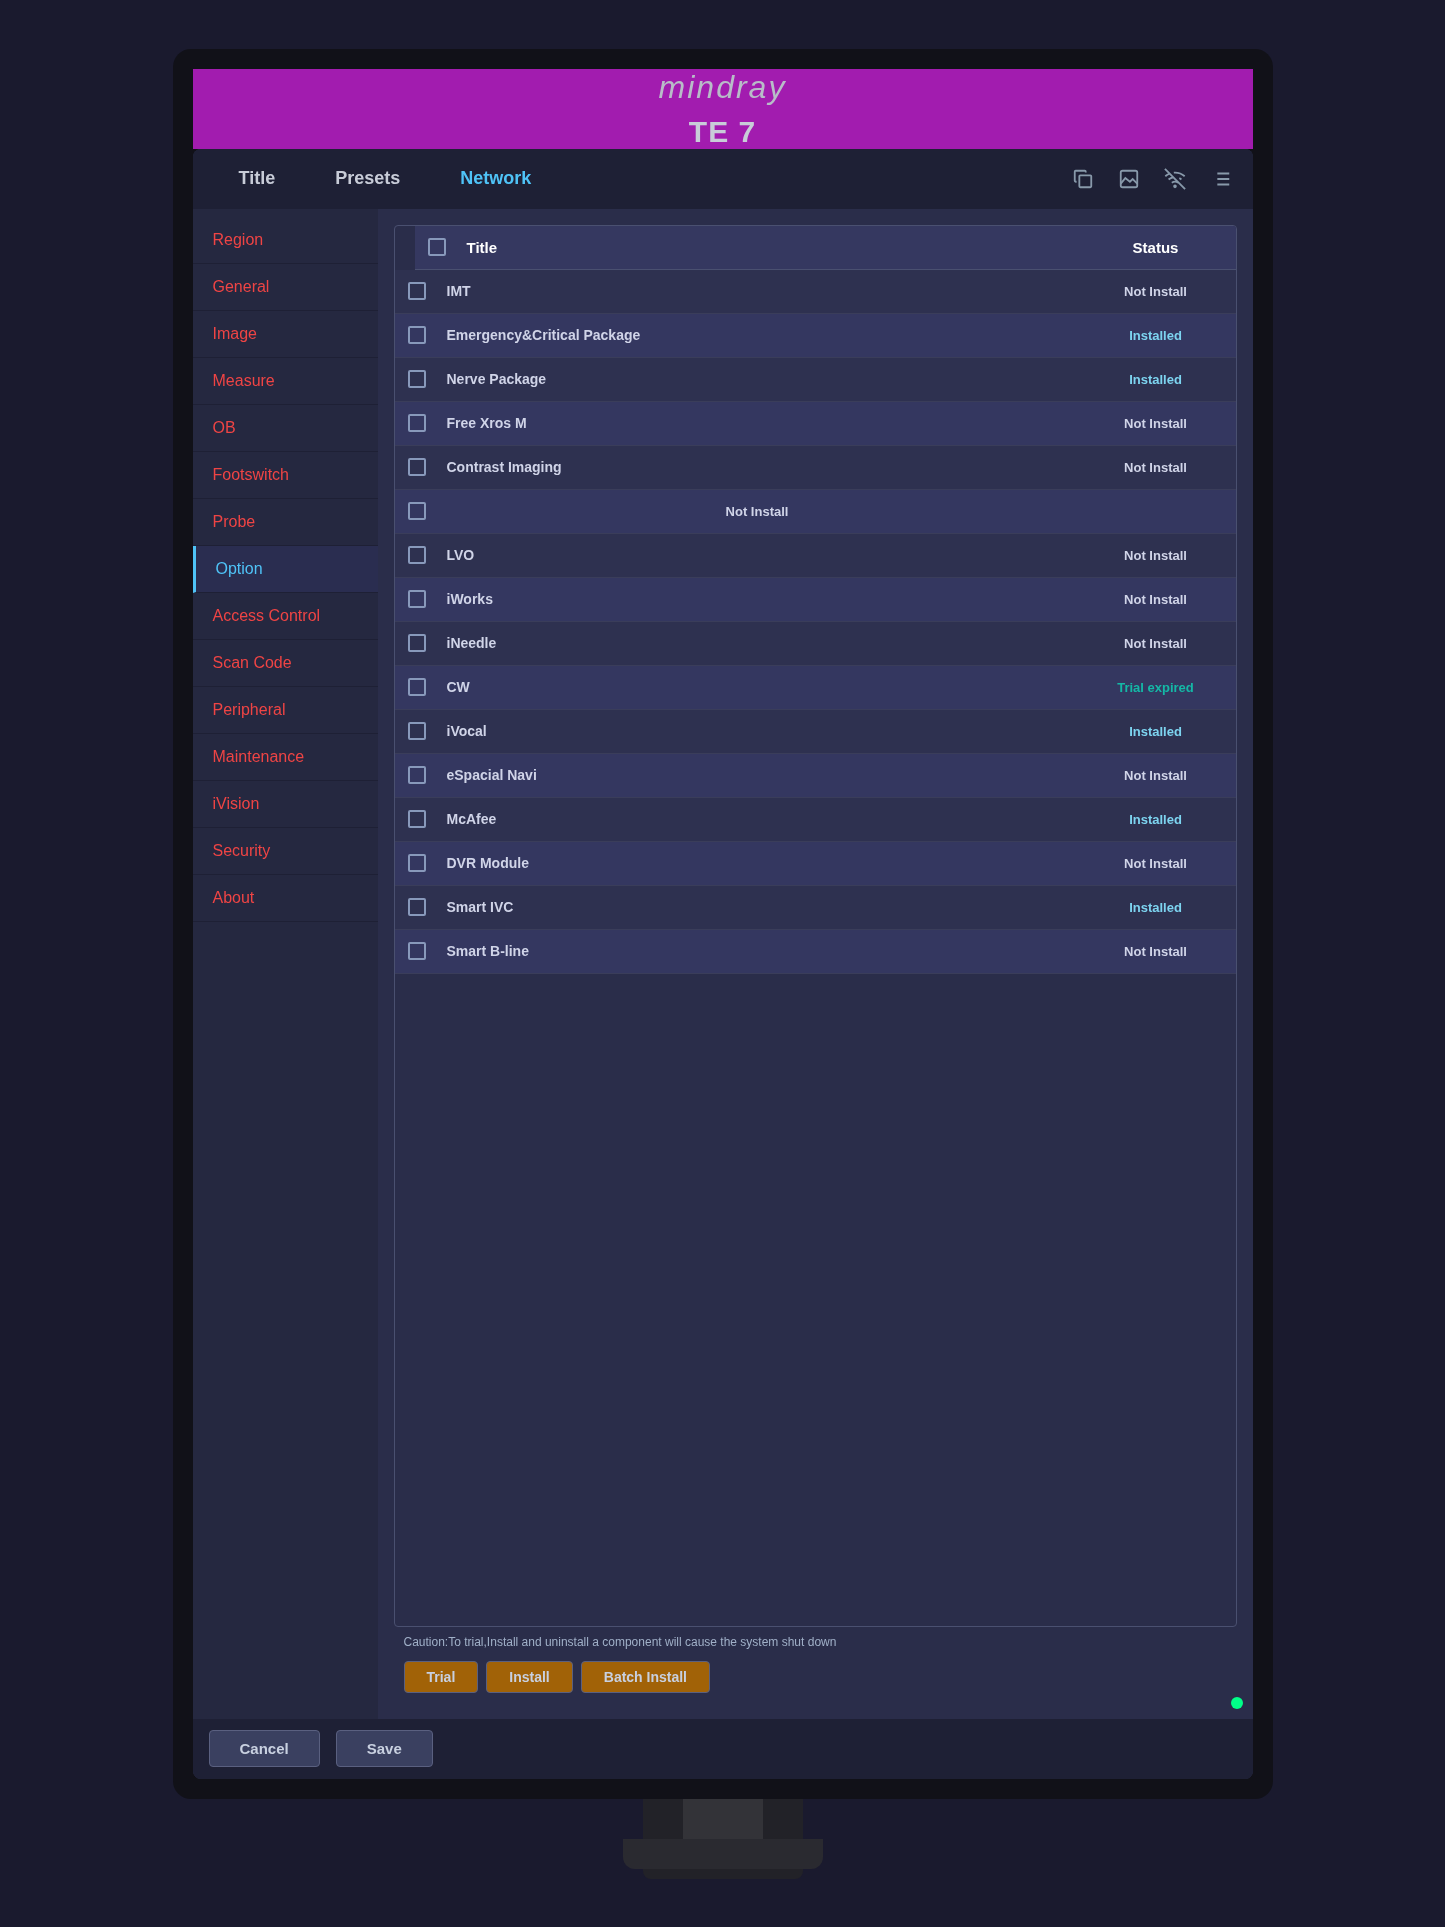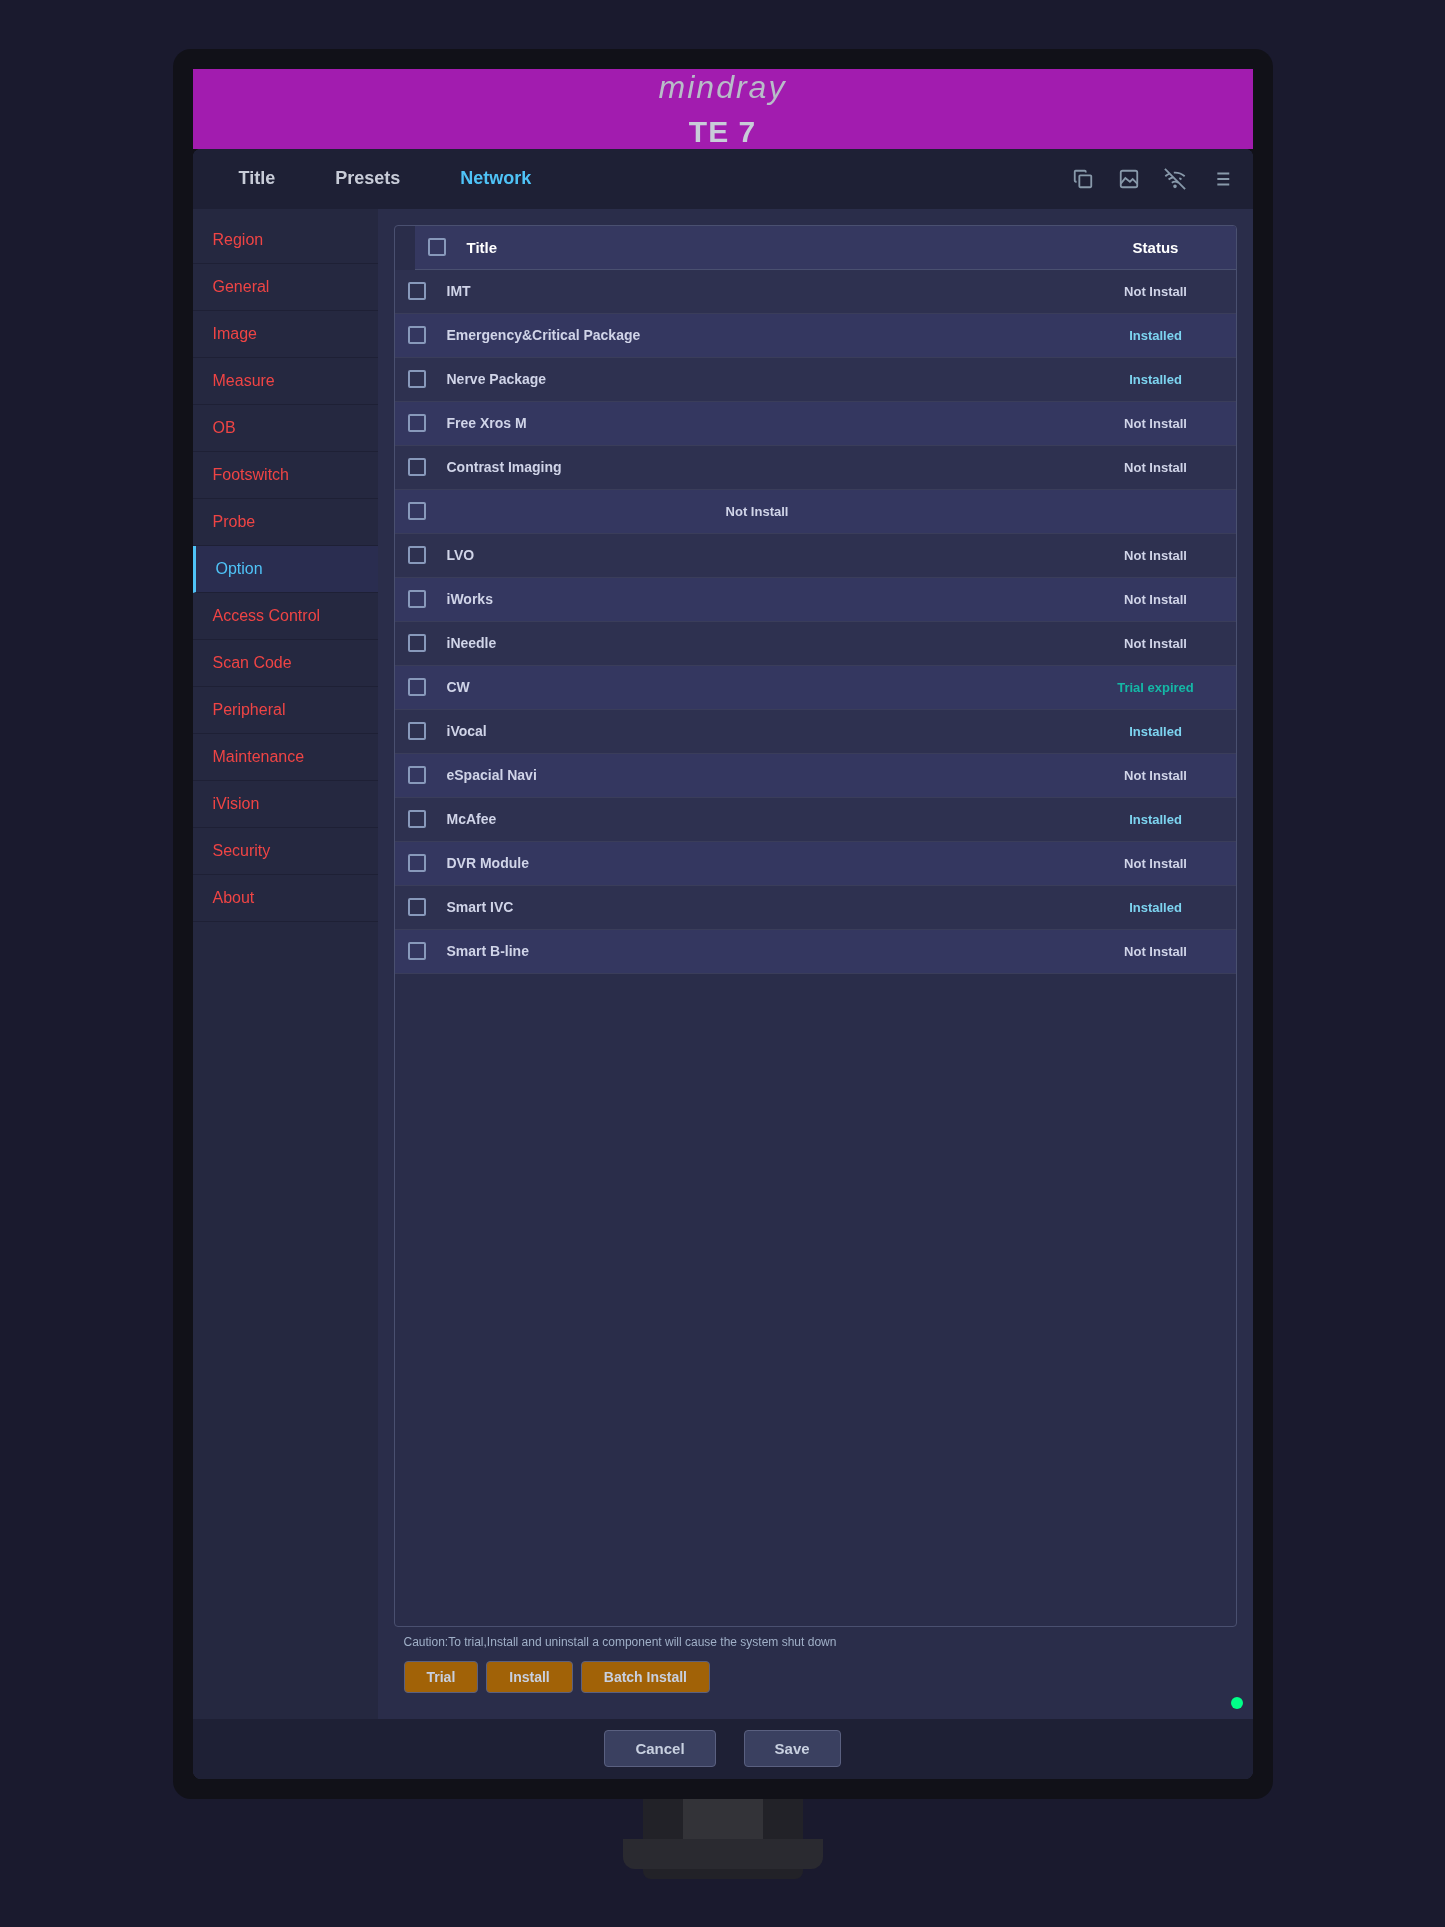--- a/index.html
+++ b/index.html
@@ -282,23 +282,23 @@
       border-radius: 4px;
       cursor: pointer;
     }
 
     
     .footer-bar {
       height: 60px;
       background: #1e2035;
       display: flex;
       align-items: center;
-      justify-content: center;
+      justify-content: flex-start;
       padding: 0 16px;
-      gap: 28px;
+      gap: 16px;
       flex-shrink: 0;
     }
 
     .footer-btn {
       padding: 9px 30px;
       font-size: 15px;
       font-weight: bold;
       border-radius: 4px;
       cursor: pointer;
     }

